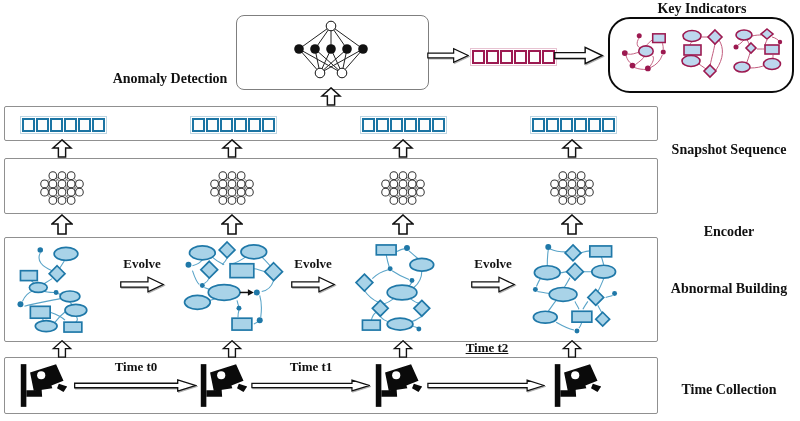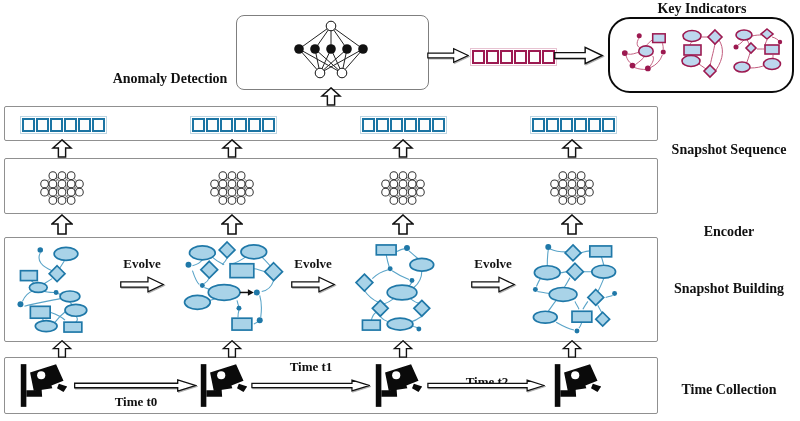--- a/index.html
+++ b/index.html
@@ -51,21 +51,21 @@
 
 <div class="stage">
 
   <div class="rowbox" style="left:4px;top:106px;width:652px;height:33px;"></div>
   <div class="rowbox" style="left:4px;top:158px;width:652px;height:54px;"></div>
   <div class="rowbox" style="left:4px;top:237px;width:652px;height:103px;"></div>
   <div class="rowbox" style="left:4px;top:357px;width:652px;height:55px;"></div>
 
   <div class="lbl" style="left:658px;top:119px;width:142px;margin-top:23px;">Snapshot Sequence</div>
   <div class="lbl" style="left:658px;top:184px;width:142px;margin-top:40px;">Encoder</div>
-  <div class="lbl" style="left:658px;top:281px;width:142px;">Snapshot Building</div>
+  <div class="lbl" style="left:658px;top:281px;width:142px;">Abnormal Building</div>
   <div class="lbl" style="left:658px;top:382px;width:142px;">Time Collection</div>
 
   <div class="lbl" style="left:95px;top:47px;width:150px;margin-top:24px;">Anomaly Detection</div>
 
   <div class="anombox" style="left:236px;top:15px;width:191px;height:73px;"></div>
   <svg class="gfx" style="left:293px;top:18px;" width="76" height="64" viewBox="0 0 76 64">
     <g class="nnline">
       <line x1="38" y1="8" x2="6" y2="31"></line>
         <line x1="38" y1="8" x2="22" y2="31"></line>
         <line x1="38" y1="8" x2="38" y2="31"></line>
@@ -552,26 +552,26 @@
   <svg class="gfx" style="left:198px;top:362px;" width="52" height="47" viewBox="0 0 56 50">
       <use href="#cam"></use>
     </svg>
   <svg class="gfx" style="left:373px;top:362px;" width="52" height="47" viewBox="0 0 56 50">
       <use href="#cam"></use>
     </svg>
   <svg class="gfx" style="left:552px;top:362px;" width="52" height="47" viewBox="0 0 56 50">
       <use href="#cam"></use>
     </svg>
 
-  <div class="lbl mid" style="left:96px;top:359px;width:80px;margin-top:35px;">Time t0</div>
+  <div class="lbl mid" style="left:96px;top:359px;width:80px;">Time t0</div>
   <svg class="arrow" style="left:73px;top:379px;" width="124" height="13">
       <use href="#thin-arrow" width="124" height="13"></use>
     </svg>
   <div class="lbl mid" style="left:271px;top:359px;width:80px;">Time t1</div>
   <svg class="arrow" style="left:251px;top:379px;" width="119" height="13">
       <use href="#thin-arrow" width="119" height="13"></use>
     </svg>
-  <div class="lbl mid" style="left:447px;top:374px;width:80px;text-decoration:underline;">Time t2</div>
+  <div class="lbl mid" style="left:447px;top:340px;width:80px;text-decoration:underline;">Time t2</div>
   <svg class="arrow" style="left:427px;top:379px;" width="118" height="13">
       <use href="#thin-arrow" width="118" height="13"></use>
     </svg>
 
 </div>
 
 </body></html>

